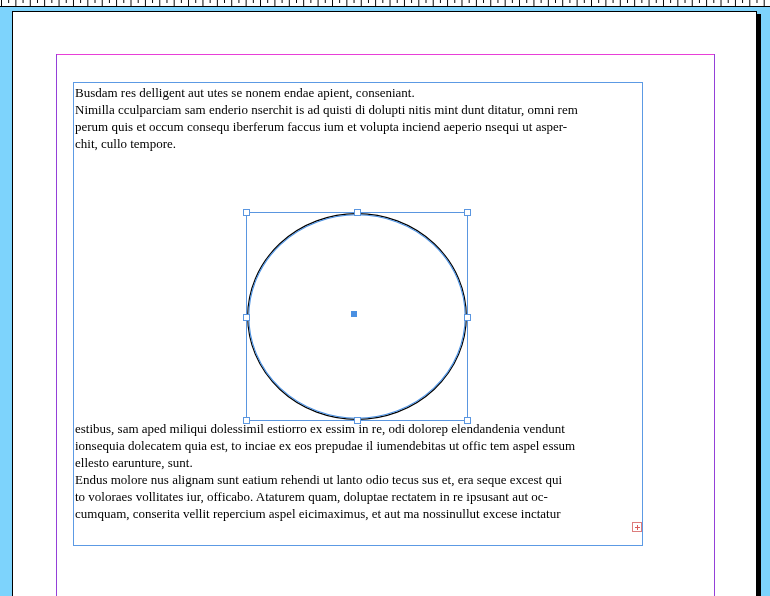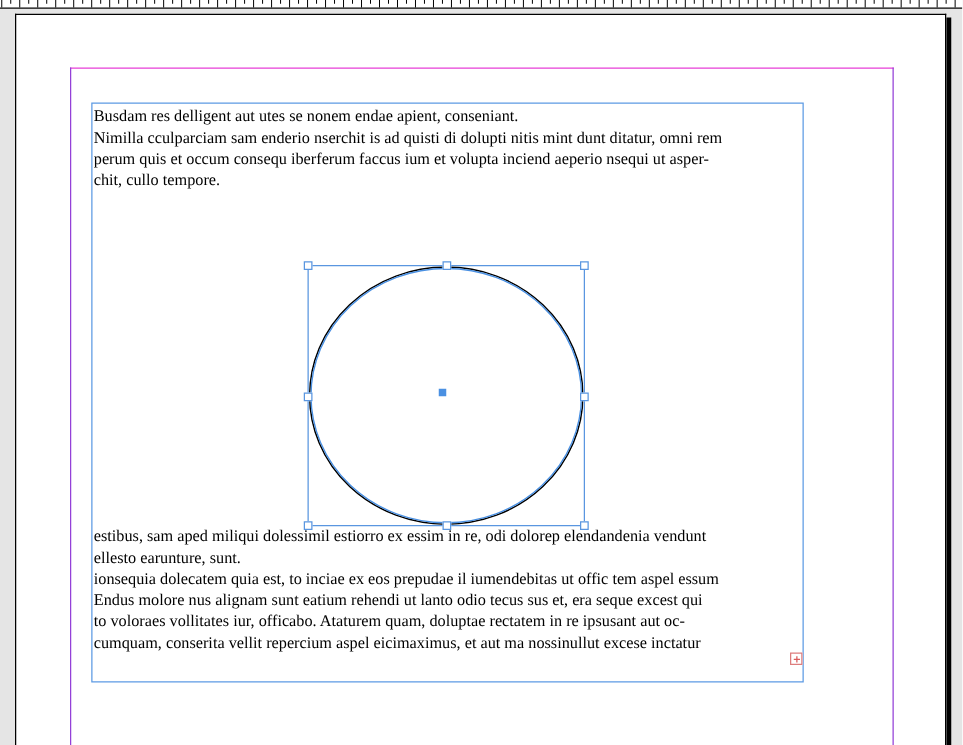--- a/index.html
+++ b/index.html
@@ -1,17 +1,17 @@
 <!DOCTYPE html>
 <html><head>
 <meta charset="utf-8">
 <style>
   html,body{margin:0;padding:0;background:#ffffff;}
   #screen{
-    position:relative;width:770px;height:596px;background:#e5e5e5;
+    position:relative;width:770px;height:596px;background:#7dd3fc;
     overflow:hidden;font-family:"Liberation Serif","DejaVu Serif",serif;
   }
   
   .ruler{
     position:absolute;left:0;top:0;width:770px;height:6px;
     background-color:#ffffff;
     border-bottom:1px solid #000;
     background-image:
       linear-gradient(90deg,#000 0 1px,transparent 1px),
       linear-gradient(90deg,#000 0 1px,transparent 1px);
@@ -88,22 +88,22 @@
 
   <div class="text-block text-block-top">
     <div class="tline">Busdam res delligent aut utes se nonem endae apient, conseniant.</div>
     <div class="tline">Nimilla cculparciam sam enderio nserchit is ad quisti di dolupti nitis mint dunt ditatur, omni rem</div>
     <div class="tline">perum quis et occum consequ iberferum faccus ium et volupta inciend aeperio nsequi ut asper-</div>
     <div class="tline">chit, cullo tempore.</div>
   </div>
 
   <div class="text-block text-block-bottom">
     <div class="tline">estibus, sam aped miliqui dolessimil estiorro ex essim in re, odi dolorep elendandenia vendunt</div>
+    <div class="tline">ionsequia dolecatem quia est, to inciae ex eos prepudae il iumendebitas ut offic tem aspel essum</div>
     <div class="tline">ellesto earunture, sunt.</div>
-    <div class="tline">ionsequia dolecatem quia est, to inciae ex eos prepudae il iumendebitas ut offic tem aspel essum</div>
     <div class="tline">Endus molore nus alignam sunt eatium rehendi ut lanto odio tecus sus et, era seque excest qui</div>
     <div class="tline">to voloraes vollitates iur, officabo. Ataturem quam, doluptae rectatem in re ipsusant aut oc-</div>
     <div class="tline">cumquam, conserita vellit repercium aspel eicimaximus, et aut ma nossinullut excese inctatur</div>
   </div>
 
   <div class="sel-box">
     <svg width="220" height="207" viewBox="0 0 220 207">
       <ellipse cx="110" cy="103.5" rx="109.3" ry="102.8" fill="none" stroke="#000000" stroke-width="1.2"></ellipse>
       <ellipse cx="110" cy="103.5" rx="108.2" ry="101.7" fill="none" stroke="#4a90e2" stroke-width="1.1"></ellipse>
     </svg>

